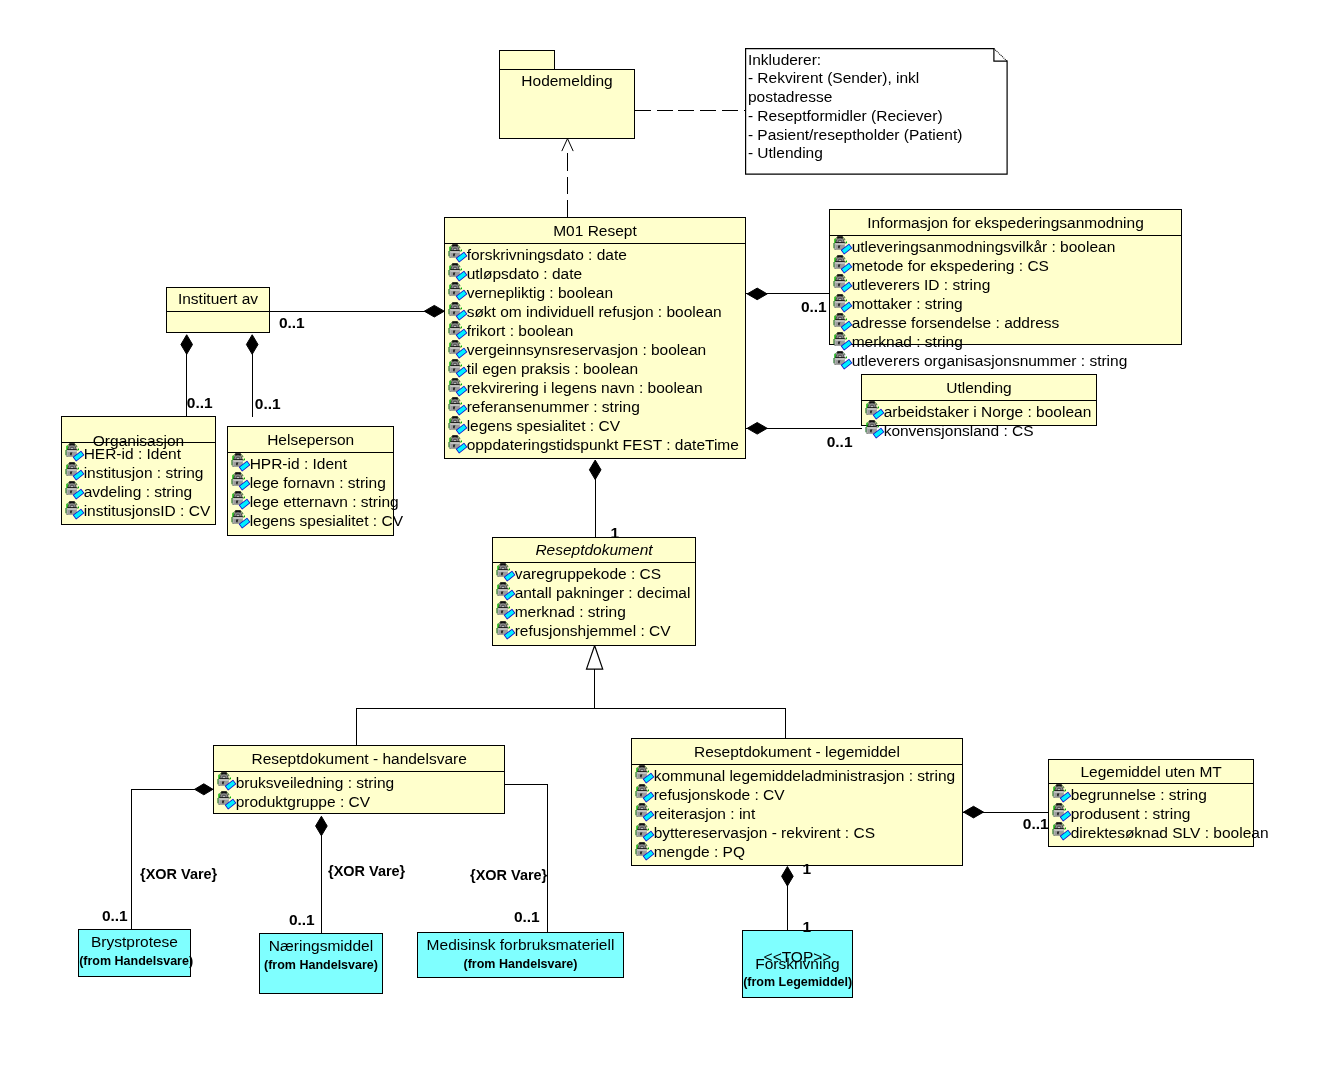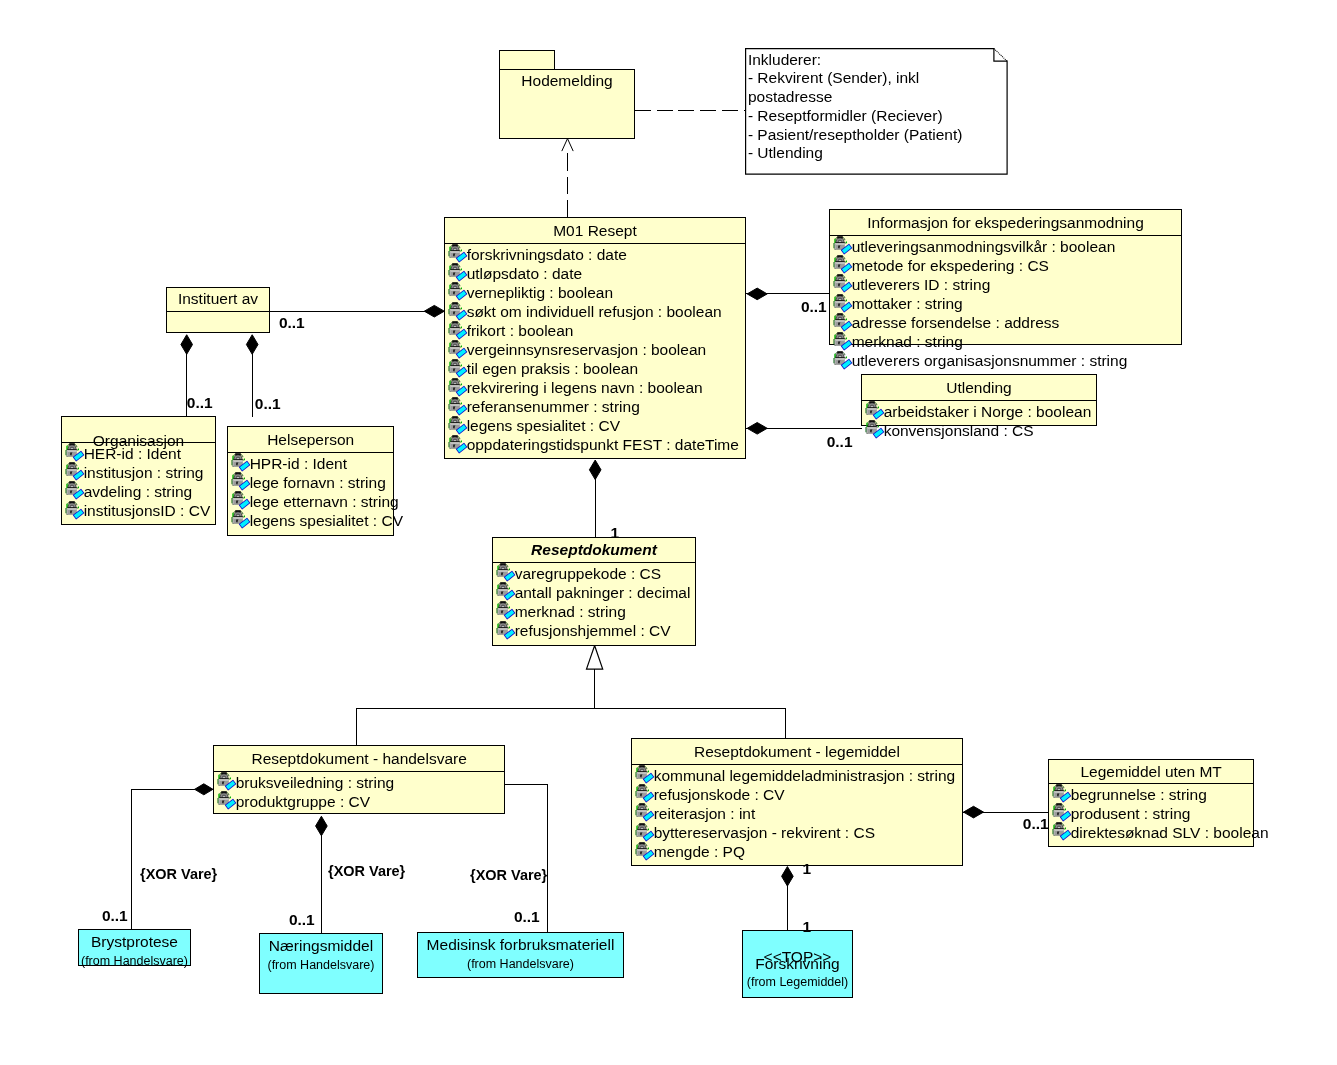--- a/index.html
+++ b/index.html
@@ -3,21 +3,21 @@
 <meta charset="utf-8">
 <title>UML class diagram</title>
 <style>
   html,body{margin:0;padding:0;background:#fff;}
   #canvas{position:relative;width:1337px;height:1065px;background:#fff;overflow:hidden;
           font-family:"Liberation Sans",sans-serif;color:#000;-webkit-font-smoothing:antialiased;}
   .box{position:absolute;box-sizing:border-box;border:1px solid #000;background:#FFFFCC;}
   .box.cyan{background:#7FFFFF;}
   .ttl{position:absolute;left:0;right:0;text-align:center;font-size:15.5px;line-height:1;white-space:nowrap;}
   .ttl.it{font-style:italic;}
-  .sub{position:absolute;left:0;right:0;text-align:center;font-size:12.5px;line-height:1;white-space:nowrap;}
+  .sub{position:absolute;left:0;right:0;text-align:center;font-size:12.5px;line-height:1;white-space:nowrap;font-weight:bold;}
   .hr{position:absolute;left:0;right:0;top:0;height:0;border-top:1px solid #000;}
   .row{position:absolute;white-space:nowrap;font-size:15.5px;line-height:1;height:20px;}
   .row .pi{position:absolute;left:0;top:0;}
   .row .tx{position:absolute;left:18.9px;top:2.6px;}
   .nl{position:absolute;white-space:nowrap;font-size:15.5px;line-height:1;}
   .mu{position:absolute;font-weight:bold;font-size:15.5px;line-height:1;white-space:nowrap;}
   .xo{position:absolute;font-weight:bold;font-size:15px;line-height:1;white-space:nowrap;
       transform:scaleX(0.965);transform-origin:0 0;}
   svg.ed{position:absolute;left:0;top:0;width:1337px;height:1065px;}
   svg.ed line,svg.ed path,svg.ed polyline{stroke:#000;stroke-width:1;fill:none;shape-rendering:crispEdges;}
@@ -296,21 +296,21 @@
         <span class="tx">arbeidstaker i Norge : boolean</span>
       </div>  
       <div class="row" style="left:2.60px;top:45.30px;">
         <svg class="pi" width="20" height="20" viewBox="0 0 20 20">
           <use href="#lockIcon"></use>
         </svg>
         <span class="tx">konvensjonsland : CS</span>
       </div>
     </div>
 <div class="box" style="left:492.15px;top:537.15px;width:203.7px;height:108.7px;">  
-      <div class="ttl it" style="top:4.20px;font-weight:bold;">Reseptdokument</div>  
+      <div class="ttl it" style="top:4.20px;">Reseptdokument</div>  
       <div class="hr" style="top:24.00px;"></div>  
       <div class="row" style="left:2.60px;top:25.25px;">
         <svg class="pi" width="20" height="20" viewBox="0 0 20 20">
           <use href="#lockIcon"></use>
         </svg>
         <span class="tx">varegruppekode : CS</span>
       </div>  
       <div class="row" style="left:2.60px;top:44.30px;">
         <svg class="pi" width="20" height="20" viewBox="0 0 20 20">
           <use href="#lockIcon"></use>
@@ -395,21 +395,21 @@
         </svg>
         <span class="tx">produsent : string</span>
       </div>  
       <div class="row" style="left:2.60px;top:62.35px;">
         <svg class="pi" width="20" height="20" viewBox="0 0 20 20">
           <use href="#lockIcon"></use>
         </svg>
         <span class="tx">direktesøknad SLV : boolean</span>
       </div>
     </div>
-<div class="box cyan" style="left:78.15px;top:929.15px;width:112.7px;height:37px;padding-left:36px;">  
+<div class="box cyan" style="left:78.15px;top:929.15px;width:112.7px;height:48px;padding-left:36px;">  
       <div class="ttl" style="top:4.20px;">Brystprotese</div>  
       <div class="sub" style="top:24.80px;">(from Handelsvare)</div>
     </div>
 <div class="box cyan" style="left:259.15px;top:933.15px;width:123.7px;height:61px;">  
       <div class="ttl" style="top:4.20px;">Næringsmiddel</div>  
       <div class="sub" style="top:24.80px;">(from Handelsvare)</div>
     </div>
 <div class="box cyan" style="left:417.15px;top:932.15px;width:206.7px;height:45.7px;">  
       <div class="ttl" style="top:4.20px;">Medisinsk forbruksmateriell</div>  
       <div class="sub" style="top:24.80px;">(from Handelsvare)</div>

